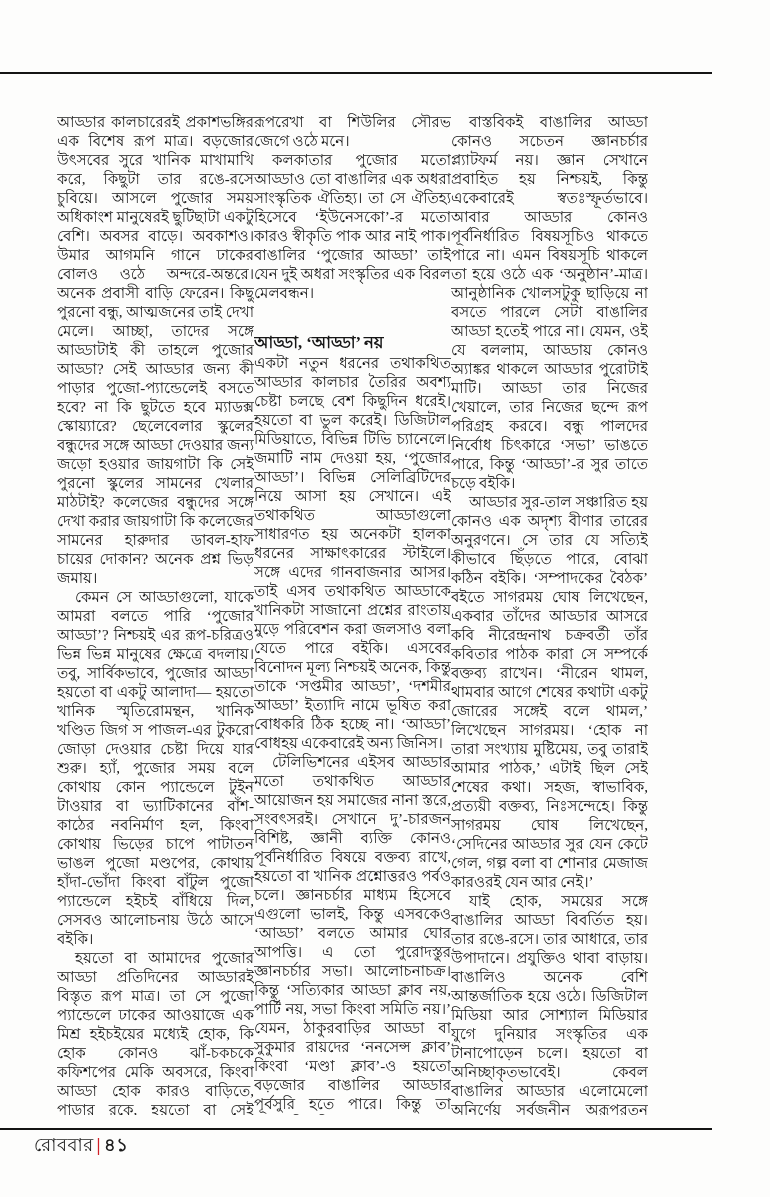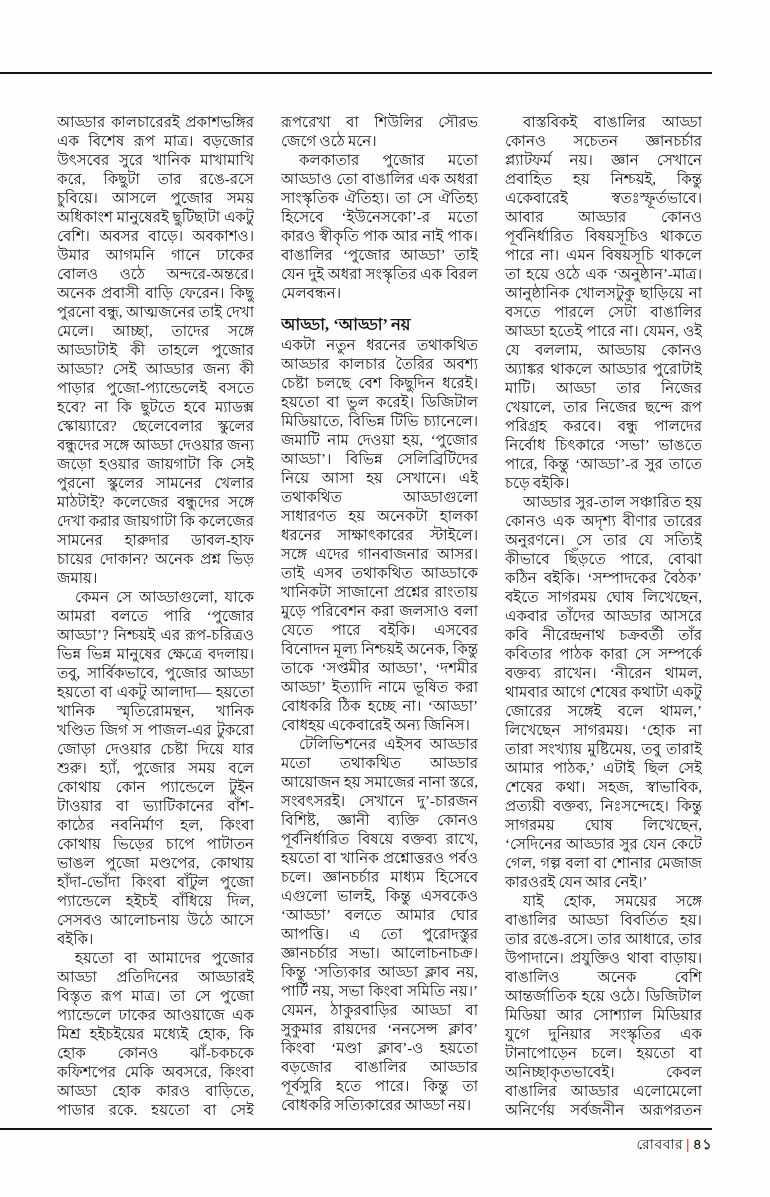--- a/index.html
+++ b/index.html
@@ -14,51 +14,51 @@
 
   .rule { position: absolute; left: 0; width: 712px; height: 2px; background: #141414; }
   .top-rule { top: 72px; }
   .bottom-rule { top: 1128px; }
 
   .columns {
     position: absolute;
     top: 113px; left: 57px;
     width: 645px; height: 1002px;
     display: flex;
-    gap: 27px;
   }
   .col {
     width: 197px; height: 1002px;
     overflow: hidden;
     flex: 0 0 197px;
   }
   .para {
     margin: 0;
     font-size: 15px;
     line-height: 19px;
     text-align: justify;
     word-spacing: -0.5px;
   }
   .para.indent { text-indent: 18px; }
   .subhead {
-    margin: 12px 0 1px 0;
+    margin: 30px 0 1px 0;
     font-size: 16.5px;
     line-height: 20px;
     font-weight: bold;
   }
 
   .folio {
     position: absolute;
     top: 1136px; left: 0;
     width: 712px;
-    text-align: right;
-    font-size: 14px;
+    text-align: left;
+    font-size: 18px;
     line-height: 18px;
     color: #1c1c1c;
     letter-spacing: 0.5px;
+    padding-left: 34px;
   }
   .folio .sep {
     color: #d22027;
     font-weight: bold;
     margin: 0 3px;
   }
   .folio .pageno { font-weight: 600; }
 </style>
 </head>
 <body>

